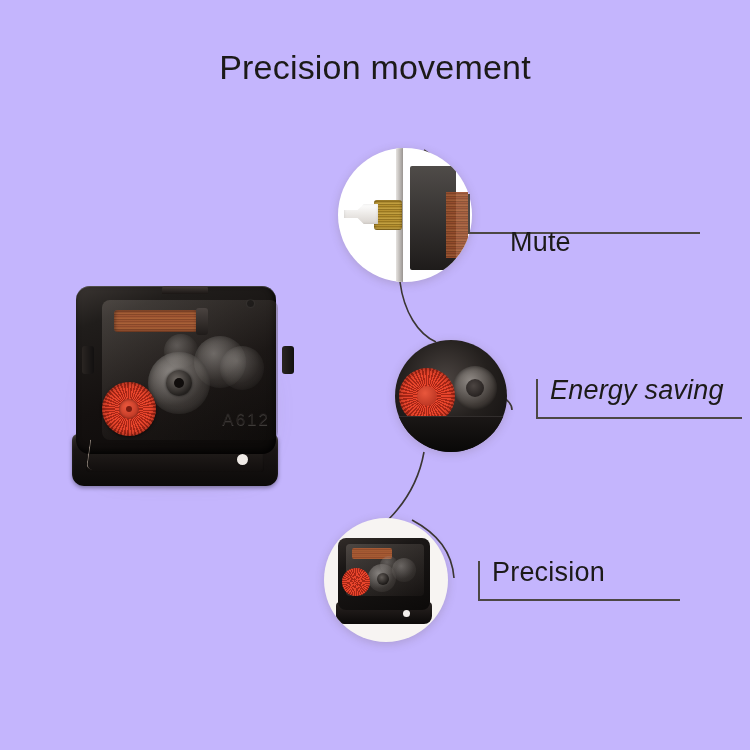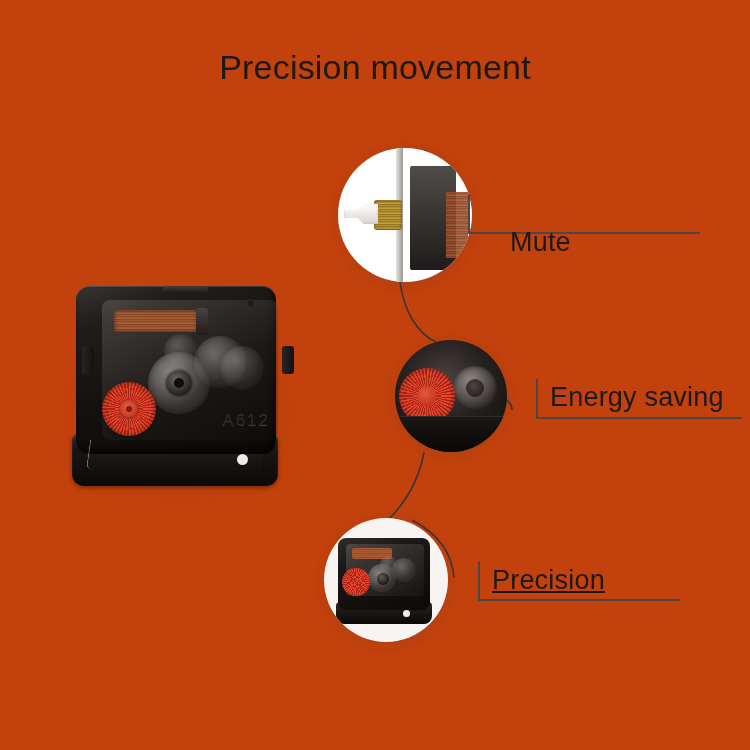--- a/index.html
+++ b/index.html
@@ -4,21 +4,21 @@
 <style>
   html, body {
     margin: 0;
     padding: 0;
     background: #ede5e0;
   }
   #stage {
     position: relative;
     width: 750px;
     height: 750px;
-    background: #c2410c;
+    background: #c4b5fd;
     overflow: hidden;
     font-family: "Liberation Sans", sans-serif;
   }
 
   
   #page-title {
     position: absolute;
     left: 0;
     top: 48px;
     width: 750px;
@@ -398,26 +398,26 @@
     width: 2px;
     background: #4c4744;
   }
 
   #label-mute      { left: 468px; top: 190px; }
   #label-mute .label-text { left: 42px; top: 0px; margin-top: 37px; }
   #label-mute .rule-v     { left: 0px;  top: 4px;  height: 40px; }
   #label-mute .rule-h     { left: 0px;  top: 42px; width: 232px; }
 
   #label-energy    { left: 536px; top: 375px; }
-  #label-energy .label-text { left: 14px; top: 7px; }
+  #label-energy .label-text { left: 14px; top: 0px; font-style: italic; }
   #label-energy .rule-v     { left: 0px;  top: 4px;  height: 40px; }
   #label-energy .rule-h     { left: 0px;  top: 42px; width: 206px; }
 
   #label-precision { left: 478px; top: 557px; }
-  #label-precision .label-text { left: 14px; top: 8px; text-decoration: underline; }
+  #label-precision .label-text { left: 14px; top: 0px; }
   #label-precision .rule-v     { left: 0px;  top: 4px;  height: 40px; }
   #label-precision .rule-h     { left: 0px;  top: 42px; width: 202px; }
 </style>
 </head>
 <body>
 
 <div id="stage">
 
   <div id="page-title">Precision movement</div>
 

